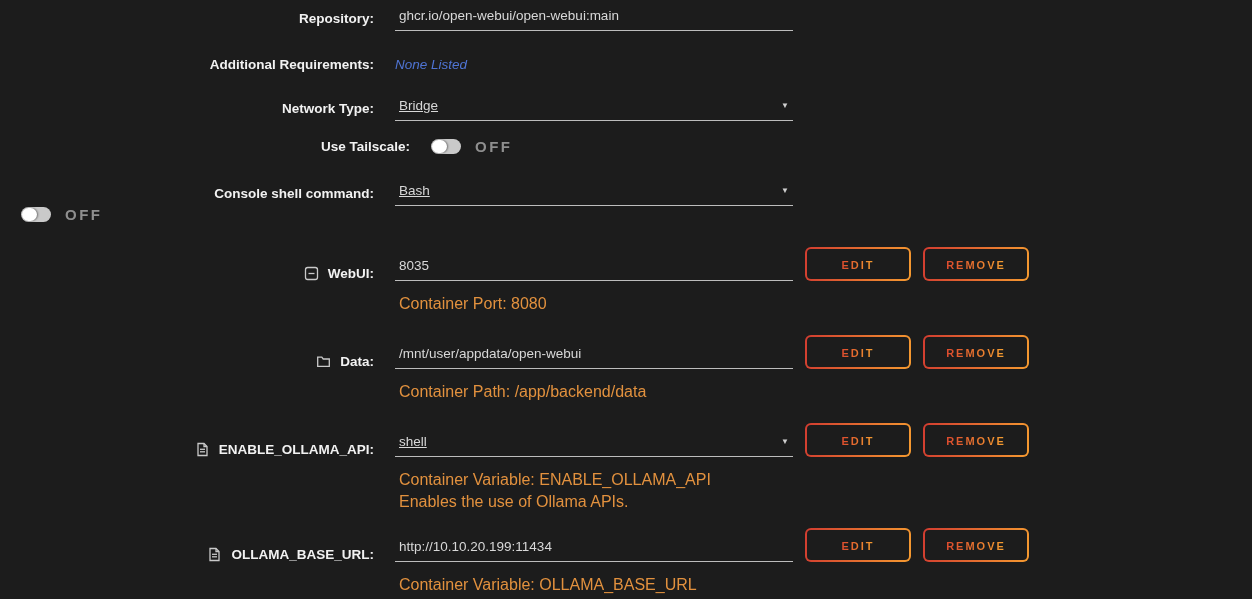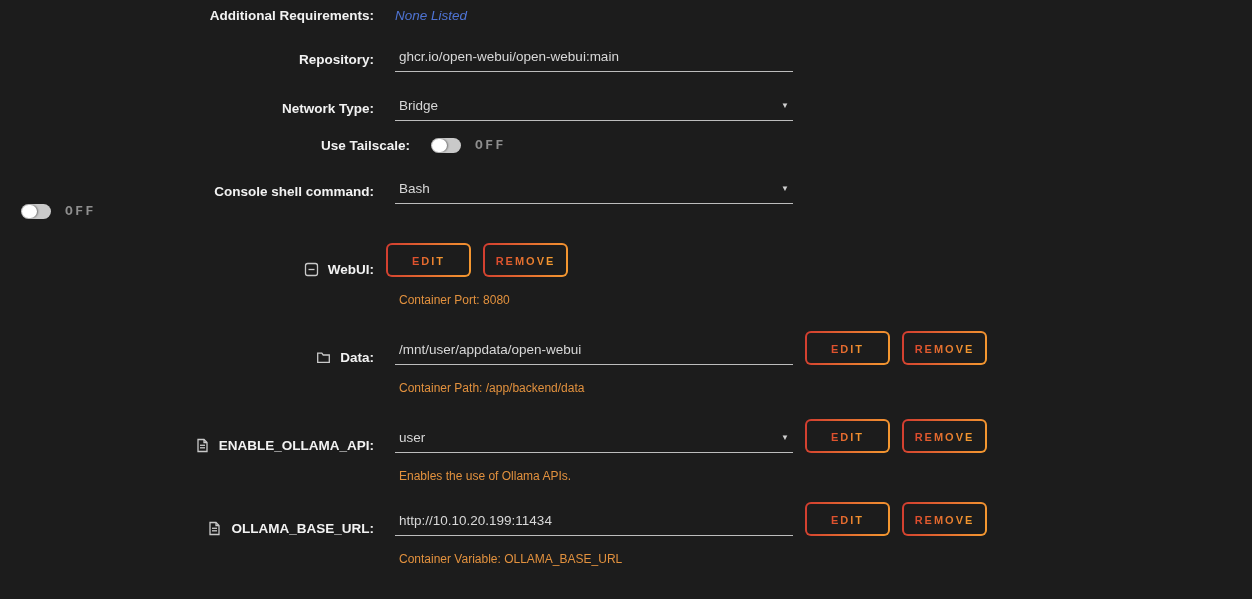--- a/index.html
+++ b/index.html
@@ -28,21 +28,21 @@
     width: 398px;
     border-bottom: 1px solid #bdbdbd;
     padding: 2px 2px 6px 4px;
     font-size: 13.5px;
     line-height: 16px;
     color: #d8d8d8;
     position: relative;
     cursor: text;
     white-space: nowrap;
   }
-  .field.select { cursor: pointer; }
+  .field.select { cursor: pointer; text-decoration: underline; }
   .arrow {
     position: absolute;
     right: 4px;
     top: 5px;
     font-size: 8px;
     color: #cfcfcf;
     line-height: 10px;
   }
 
   .blue-italic { font-style: italic; font-size: 13.5px; color: #4f74d4; }
@@ -57,95 +57,94 @@
   }
   .toggle-knob {
     position: absolute; left: 1px; top: 1px;
     width: 15px; height: 13px;
     border-radius: 7px;
     background: #ffffff;
     box-shadow: 1px 0 2px rgba(0,0,0,0.45);
   }
   .toggle-state {
     margin-left: 14px;
-    font-size: 13px;
+    font-size: 15px;
     font-weight: 700;
     letter-spacing: 2.5px;
     color: #8f8f8f;
-    font-family: Liberation Mono, monospace;
   }
 
   .group { }
   .group-main { display: flex; align-items: flex-end; }
   .group-main .label-cell { margin-top: 5px; }
   .group-main .field { margin-top: 3px; }
   .icon { display: inline-flex; align-items: center; }
   .icon svg { display: block; }
 
   .buttons { display: flex; gap: 12px; margin-left: 12px; }
   .btn {
     padding: 2px;
     border-radius: 6px;
     background: linear-gradient(100deg, #d23c30, #f59a30);
     cursor: pointer;
   }
   .btn-inner {
     background: #1c1c1c;
     border-radius: 4px;
-    width: 81px;
+    width: 102px;
     padding: 6px 0;
     text-align: center;
   }
   .btn-text {
     font-size: 11px;
     font-weight: 700;
     letter-spacing: 2px;
     color: #ef8c32;
     white-space: nowrap;
   }
   @supports ((-webkit-background-clip: text) or (background-clip: text)) {
     .btn-text {
       background: linear-gradient(90deg, #dd4a2e, #f5a030);
       -webkit-background-clip: text;
       background-clip: text;
       color: transparent;
     }
   }
 
   .notes { margin-left: 395px; margin-top: 12px; padding-left: 4px; }
-  .note { font-size: 12px; line-height: 22px; color: #e2913e; white-space: nowrap; }
+  .note { font-size: 16px; line-height: 22px; color: #e2913e; white-space: nowrap; }
 
   
   .mb23 { margin-bottom: 23px; }
   .mb24 { margin-bottom: 24px; }
   .mb17 { margin-bottom: 17px; }
   .mb26 { margin-bottom: 26px; margin-left: 36px; }
   .mb12 { margin-bottom: 0; }
   .mb20 { margin-bottom: 20px; }
   .mb15 { margin-bottom: 15px; }
 </style>
 </head>
 <body>
 
 <div class="page">
 
+  <div class="row mb24">
+    <div class="label-cell">
+      <span class="label">Repository:</span>
+    </div>
+    <div class="field">ghcr.io/open-webui/open-webui:main</div>
+  </div>
+
   <div class="row mb23">
     <div class="label-cell">
       <span class="label">Additional Requirements:</span>
     </div>
     <div class="value-cell">
       <span class="blue-italic">None Listed</span>
     </div>
-  </div>
-
-  <div class="row mb24">
-    <div class="label-cell">
-      <span class="label">Repository:</span>
-    </div>
-    <div class="field">ghcr.io/open-webui/open-webui:main</div>
   </div>
 
   <div class="row mb17">
     <div class="label-cell">
       <span class="label">Network Type:</span>
     </div>
     <div class="field select">
       <span>Bridge</span>
       <span class="arrow">▼</span>
     </div>
@@ -186,20 +185,21 @@
     <div class="group-main">
       <div class="label-cell">
         <span class="icon">
           <svg width="15" height="15" viewBox="0 0 15 15" fill="none" stroke="#c9c9c9" stroke-width="1.3">
             <rect x="1.5" y="1.5" width="12" height="12" rx="2.2"></rect>
             <line x1="4.5" y1="7.5" x2="10.5" y2="7.5"></line>
           </svg>
         </span>
         <span class="label">WebUI:</span>
       </div>
+      <div class="field">8035</div>
       <div class="buttons">
         <div class="btn">
           <div class="btn-inner"><span class="btn-text">EDIT</span></div>
         </div>
         <div class="btn">
           <div class="btn-inner"><span class="btn-text">REMOVE</span></div>
         </div>
       </div>
     </div>
     <div class="notes">
@@ -239,33 +239,34 @@
           <svg width="15" height="15" viewBox="0 0 15 15" fill="none" stroke="#c9c9c9" stroke-width="1.3">
             <path d="M3 1.5 h6 l3 3 v9 h-9 z"></path>
             <path d="M9 1.5 v3 h3"></path>
             <line x1="5" y1="7.3" x2="10" y2="7.3"></line>
             <line x1="5" y1="9.8" x2="10" y2="9.8"></line>
           </svg>
         </span>
         <span class="label">ENABLE_OLLAMA_API:</span>
       </div>
       <div class="field select">
-        <span>user</span>
+        <span>shell</span>
         <span class="arrow">▼</span>
       </div>
       <div class="buttons">
         <div class="btn">
           <div class="btn-inner"><span class="btn-text">EDIT</span></div>
         </div>
         <div class="btn">
           <div class="btn-inner"><span class="btn-text">REMOVE</span></div>
         </div>
       </div>
     </div>
     <div class="notes">
+      <div class="note">Container Variable: ENABLE_OLLAMA_API</div>
       <div class="note">Enables the use of Ollama APIs.</div>
     </div>
   </div>
 
   <div class="group">
     <div class="group-main">
       <div class="label-cell">
         <span class="icon">
           <svg width="15" height="15" viewBox="0 0 15 15" fill="none" stroke="#c9c9c9" stroke-width="1.3">
             <path d="M3 1.5 h6 l3 3 v9 h-9 z"></path>

